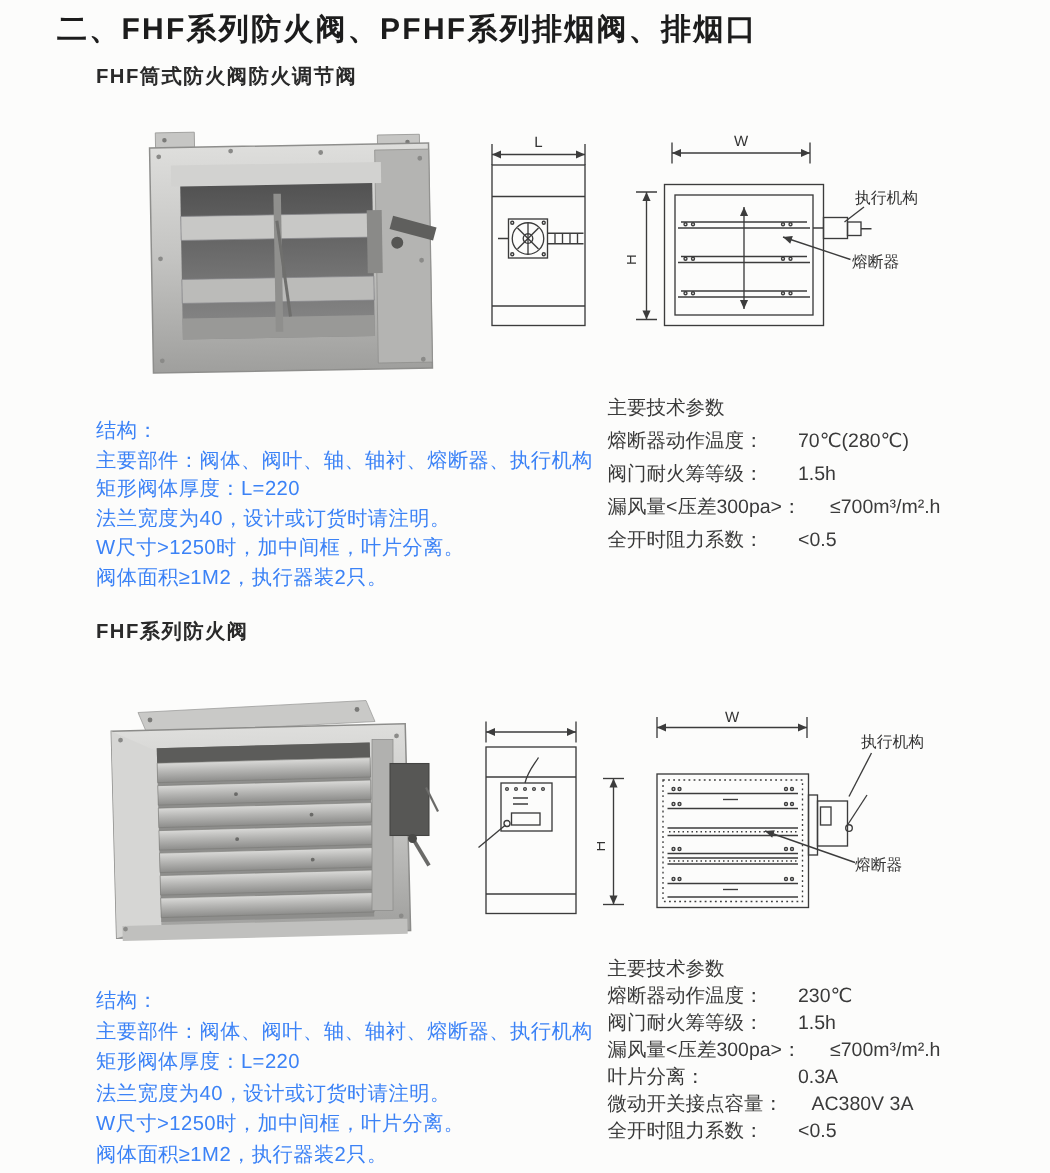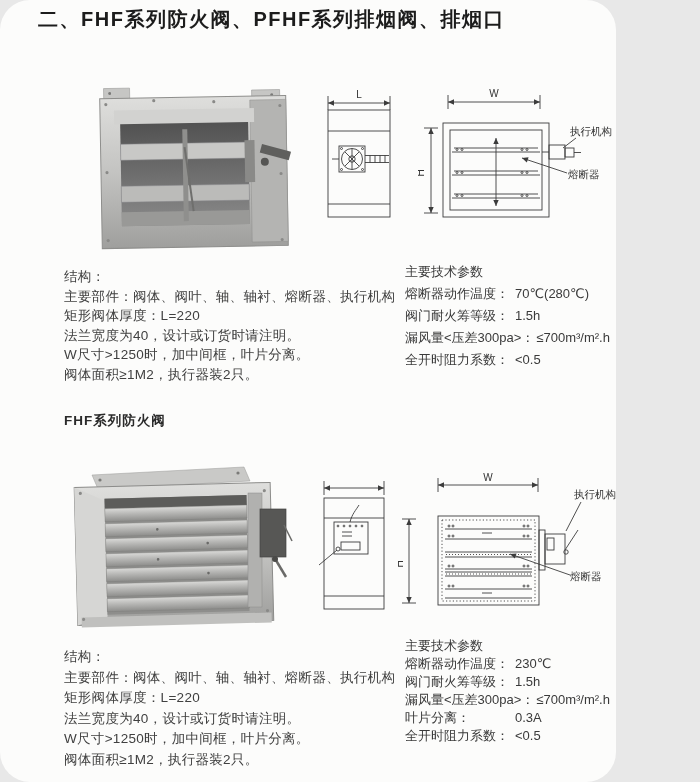--- a/index.html
+++ b/index.html
@@ -1,29 +1,29 @@
 <!DOCTYPE html>
 <html><head>
 <meta charset="utf-8">
 <style>
   html,body{margin:0;padding:0;background:#e8e8e8;}
-  #page{position:relative;width:616px;height:782px;background:#fcfcfb;overflow:hidden;
-        font-family:"Liberation Sans","DejaVu Sans",sans-serif;color:#333;border-radius:30px;}
+  #page{position:relative;width:700px;height:782px;background:#fcfcfb;overflow:hidden;
+        font-family:"Liberation Sans","DejaVu Sans",sans-serif;color:#333;}
   .abs{position:absolute;}
   .title{left:38px;top:6px;font-size:20px;font-weight:bold;color:#1c1c1c;letter-spacing:1.5px;white-space:nowrap;}
   .subhead{font-size:13.5px;font-weight:bold;color:#2a2a2a;letter-spacing:1px;white-space:nowrap;}
-  .sblock{font-size:13.5px;color:#404040;letter-spacing:.3px;}
+  .sblock{font-size:13.5px;color:#3b82f6;letter-spacing:.3px;margin-top:10px;}
   .sblock .sline{white-space:nowrap;}
   .s1 .sline{line-height:19.6px;}
   .s2 .sline{line-height:20.6px;}
   .pblock{font-size:13px;color:#3a3a3a;}
   .ptitle{white-space:nowrap;}
   .p1 .ptitle,.p1 .prow{line-height:22px;}
   .p2 .ptitle,.p2 .prow{line-height:18px;}
-  .prow{display:flex;white-space:nowrap;}
+  .prow{display:flex;white-space:nowrap;gap:17px;}
   .plabel{display:inline-block;min-width:108px;}
   .pvalue{display:inline-block;padding-left:2px;}
   svg{display:block;}
   svg text{font-family:"Liberation Sans","DejaVu Sans",sans-serif;fill:#333;}
   .dwg line,.dwg rect,.dwg path,.dwg circle,.dwg polyline{stroke:#3c3c3c;fill:none;stroke-width:.9;}
 </style>
 </head>
 <body>
 
 <div id="page">
@@ -45,20 +45,21 @@
       <linearGradient id="slat" x1="0" y1="0" x2="0" y2="1">
         <stop offset="0" stop-color="#dadad8"></stop>
           <stop offset="0.45" stop-color="#b6b6b4"></stop>
           <stop offset="1" stop-color="#8d8d8b"></stop>
       </linearGradient>
     </defs>
   </svg>
 
   <div class="abs title">二、FHF系列防火阀、PFHF系列排烟阀、排烟口</div>
 
+  <div class="abs subhead" style="left:64px;top:42px">FHF筒式防火阀防火调节阀</div>
 
   <svg class="abs" style="left:95px;top:83px" width="200" height="178" viewBox="0 0 200 178">
     <g transform="rotate(-1 100 89)">
       <rect x="10" y="4" width="26" height="12" fill="#c6c6c4" stroke="#9a9a98" stroke-width=".6"></rect>
       <circle cx="16" cy="9" r="1.5" fill="#7a7a78"></circle>
       <rect x="158" y="8" width="28" height="12" fill="#c6c6c4" stroke="#9a9a98" stroke-width=".6"></rect>
       <circle cx="178" cy="13" r="1.5" fill="#7a7a78"></circle>
       <rect x="6" y="14" width="186" height="150" fill="url(#metal)" stroke="#8e8e8c"></rect>
       <rect x="156" y="18" width="36" height="142" fill="#b4b4b2" stroke="#8e8e8c" stroke-width=".5"></rect>
       <rect x="20" y="26" width="140" height="14" fill="#d2d2d0"></rect>
@@ -321,18 +322,22 @@
     </div>
     <div class="prow">
       <span class="plabel">漏风量&lt;压差300pa&gt;：</span>
       <span class="pvalue">≤700m³/m².h</span>
     </div>
     <div class="prow">
       <span class="plabel">叶片分离：</span>
       <span class="pvalue">0.3A</span>
     </div>
     <div class="prow">
+      <span class="plabel">微动开关接点容量：</span>
+      <span class="pvalue">AC380V 3A</span>
+    </div>
+    <div class="prow">
       <span class="plabel">全开时阻力系数：</span>
       <span class="pvalue">&lt;0.5</span>
     </div>
   </div>
 
 </div>
 
 </body></html>

